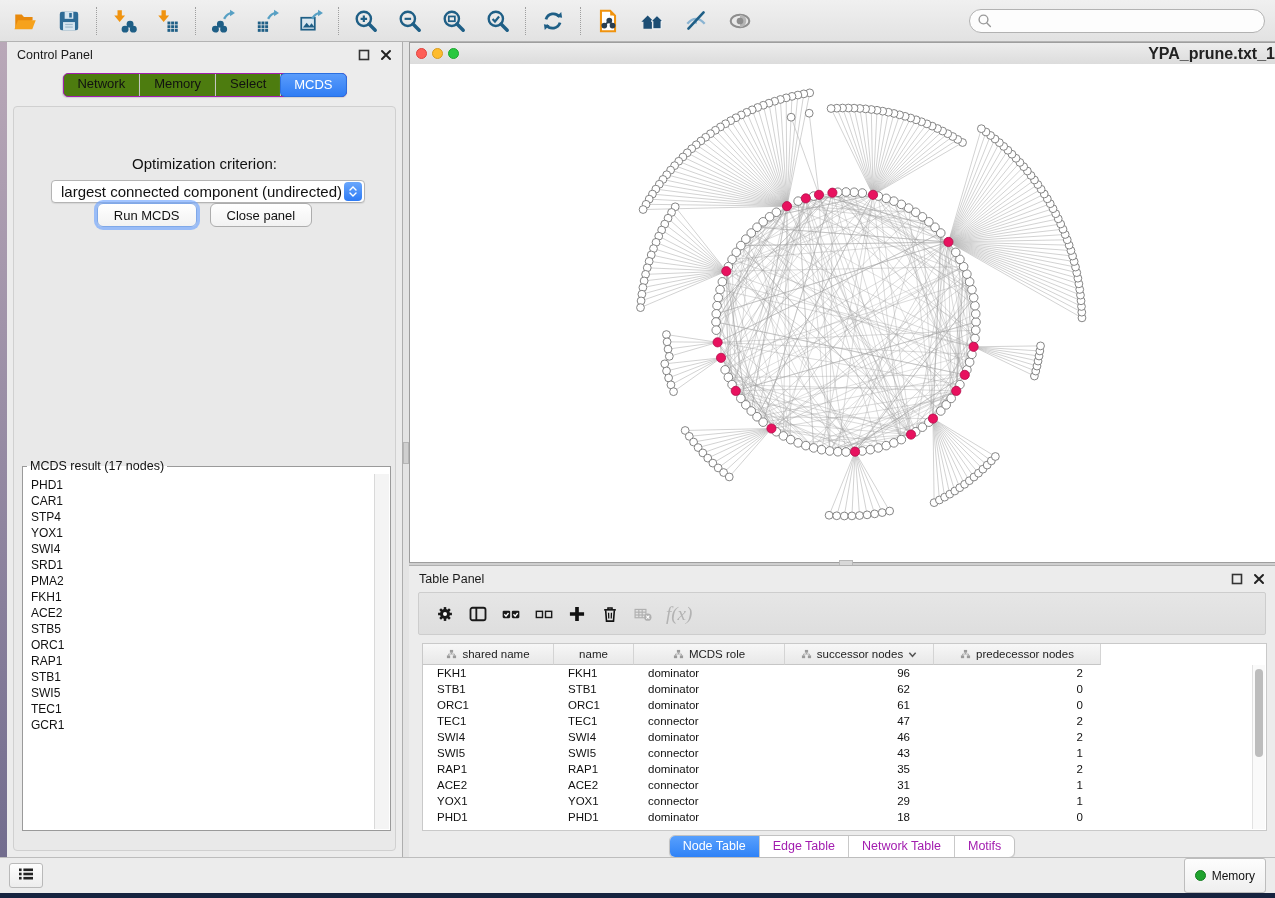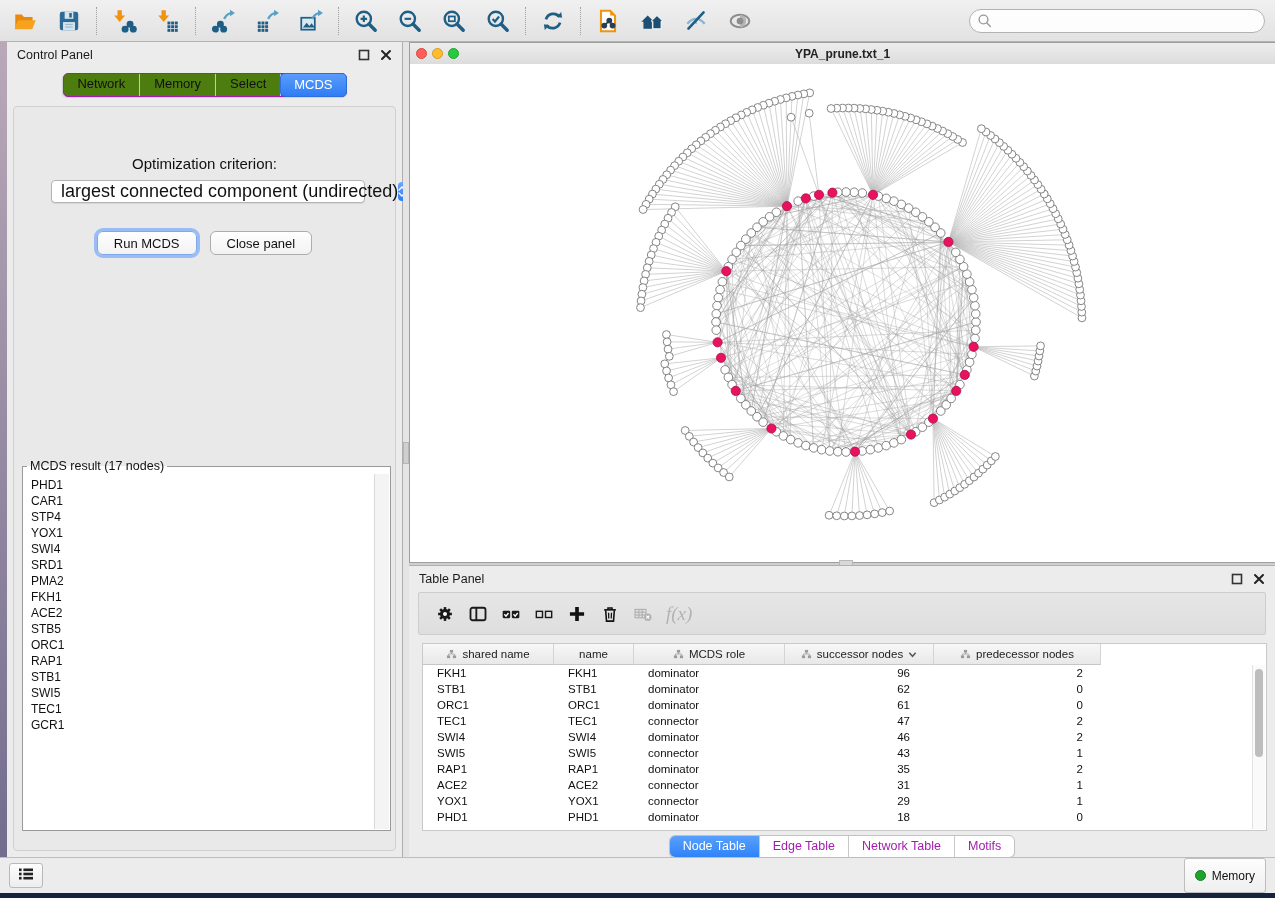--- a/index.html
+++ b/index.html
@@ -56,28 +56,28 @@
   .cp-tab.selected{
     background:linear-gradient(#5a9cfb,#2f7df4);color:#fff;border-radius:5px;
     margin:-1px;border:1px solid #2a6fe0;padding:0 13px;line-height:22px;
   }
   .opt-label{position:absolute;left:0;right:0;top:48px;text-align:center;font-size:15px;color:#111;}
   .criterion-select{
     position:absolute;left:37px;top:73px;width:314px;height:23px;box-sizing:border-box;
     background:#fff;border:1px solid #b4b4b4;border-radius:4px;display:flex;align-items:center;
     cursor:pointer;box-shadow:0 1px 1px rgba(0,0,0,.08);
   }
-  .criterion-select .sel-text{flex:1;font-size:18px;color:#111;padding-left:9px;white-space:nowrap;}
+  .criterion-select .sel-text{flex:1;font-size:15px;color:#111;padding-left:9px;white-space:nowrap;}
   .criterion-select .stepper{
     width:18px;height:19px;margin-right:2px;border-radius:4px;
     background:linear-gradient(#6aa7fc,#2e7bf5);display:flex;flex-direction:column;
     align-items:center;justify-content:center;gap:1px;
   }
   .stepper svg{width:8px;height:5px;display:block;}
-  .cp-buttons{position:absolute;left:0;right:0;top:124px;display:flex;justify-content:center;gap:13px;}
+  .cp-buttons{position:absolute;left:0;right:0;top:96px;display:flex;justify-content:center;gap:13px;}
   .btn{
     height:24px;padding:0 16px;font-size:13px;color:#111;background:linear-gradient(#ffffff,#f2f2f2);
     border:1px solid #adadad;border-radius:6px;cursor:pointer;
     font-family:"Liberation Sans","DejaVu Sans",sans-serif;
   }
   .btn.focused{box-shadow:0 0 0 3px rgba(110,165,255,.65);border-color:#7fa8e8;}
   .mcds-fieldset{
     position:absolute;left:8px;top:352px;width:369px;height:372px;box-sizing:border-box;
     background:#fff;border:1px solid #9a9a9a;margin:0;padding:2px 0 0 0;
   }
@@ -99,21 +99,21 @@
   .net-titlebar{
     height:21px;background:linear-gradient(#ededed,#dcdcdc);border-bottom:1px solid #b5b5b5;
     display:flex;align-items:center;position:relative;
   }
   .traffic{display:flex;gap:5px;padding-left:6px;}
   .light{width:9px;height:9px;border-radius:50%;cursor:pointer;}
   .light.red{background:#fe5f57;border:0.5px solid #e0443e;}
   .light.yellow{background:#febc2e;border:0.5px solid #d89c20;}
   .light.green{background:#28c840;border:0.5px solid #1da72f;}
   .net-title{
-    position:absolute;left:0;right:0;text-align:center;font-size:12px;font-weight:700;color:#222;
+    position:absolute;left:0;right:0;text-align:right;font-size:16px;font-weight:700;color:#222;
   }
   .net-canvas{position:absolute;left:0;top:21px;right:0;bottom:0;background:#fff;overflow:hidden;}
   
   .h-splitter{position:absolute;left:409px;top:563px;width:866px;height:2px;background:#cfcfcf;cursor:row-resize;}
   .h-splitter .grip{position:absolute;left:430px;top:-3px;width:14px;height:8px;background:#d8d8d8;border:1px solid #b8b8b8;box-sizing:border-box;}
   
   .table-panel{
     position:absolute;left:409px;top:565px;width:866px;height:292px;box-sizing:border-box;
     background:#ececec;border-top:1px solid #b0b0b0;
   }

